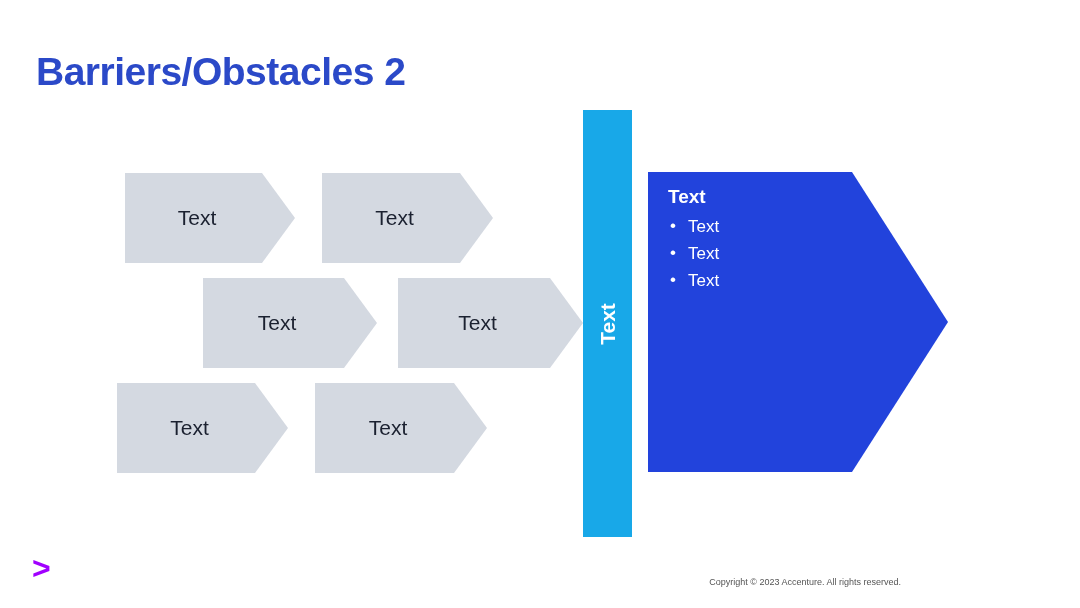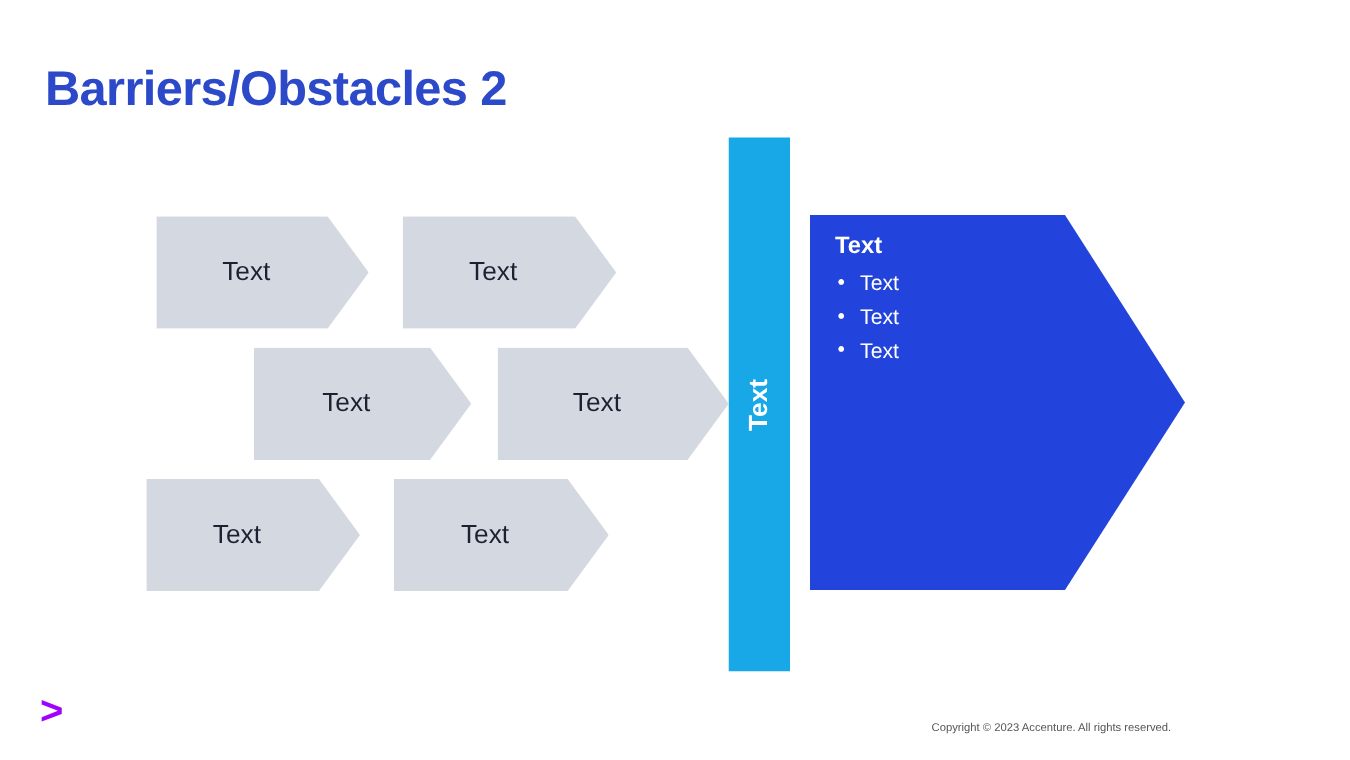--- a/index.html
+++ b/index.html
@@ -1,18 +1,18 @@
 <!DOCTYPE html>
 <html><head>
 <meta charset="utf-8">
 <style>
   html,body{margin:0;padding:0;background:#fff;}
   .slide{
     position:relative;width:969px;height:608px;background:#ffffff;
-    overflow:hidden;font-family:"Liberation Sans",sans-serif;padding-left:36px;
+    overflow:hidden;font-family:"Liberation Sans",sans-serif;
   }
   .slide-title{
     position:absolute;left:36px;top:24px;
     font-size:39px;font-weight:bold;color:#2b49c8;letter-spacing:-0.5px;
   }
   .home-btn{position:absolute;left:1014px;top:26px;width:34px;height:38px;
     background:none;border:none;padding:0;cursor:pointer;}
   
   .chev{
     position:absolute;background:#d4d9e1;

